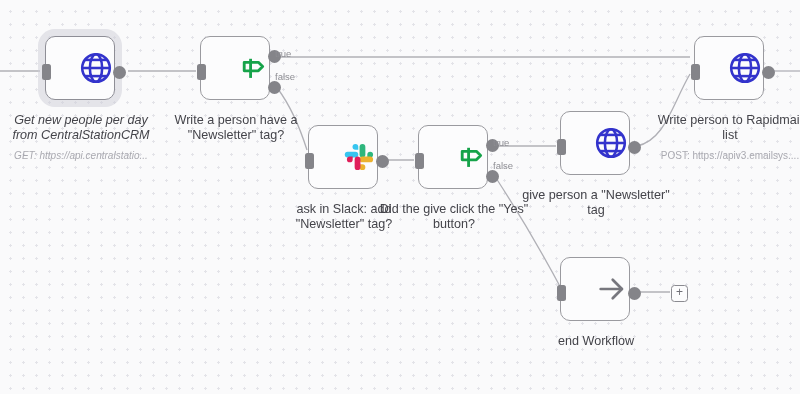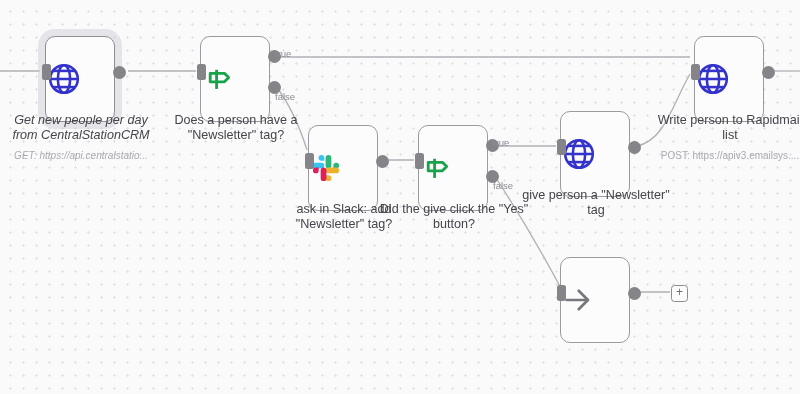--- a/index.html
+++ b/index.html
@@ -21,28 +21,28 @@
   #edges {
     position: absolute;
     left: 0; top: 0;
     width: 800px;
     height: 394px;
     pointer-events: none;
   }
   .node {
     position: absolute;
     width: 70px;
-    height: 86px;
+    height: 64px;
     border: 1.4px solid #9a9a9f;
     border-radius: 10px;
     background: #fcfcfd;
     box-sizing: border-box;
     display: flex;
     align-items: center;
-    justify-content: flex-start;
+    justify-content: flex-end;
     z-index: 3;
   }
   .node.selected {
     box-shadow: 0 0 0 7px rgba(205,205,215,0.50);
     border-color: #8e8e96;
     font-style: italic;
   }
   .port-in {
     position: absolute;
     left: -4.5px;
@@ -67,21 +67,21 @@
   .port-out.p-false { top: 44px; }
   .port-lbl {
     position: absolute;
     font-size: 9.5px;
     color: #8c8c92;
     white-space: nowrap;
     z-index: 4;
     left: 74px;
   }
   .port-lbl.l-true { top: 11px; }
-  .port-lbl.l-false { top: 54px; }
+  .port-lbl.l-false { top: 34px; }
   .caption {
     position: absolute;
     top: 76px;
     left: -42px;
     width: 154px;
     text-align: center;
     font-size: 12.6px;
     line-height: 15px;
     color: #44444a;
     z-index: 2;
@@ -155,21 +155,21 @@
     <span class="port-out p-false"></span>
     <span class="port-lbl l-true">true</span>
     <span class="port-lbl l-false">false</span>
     <span>
       <svg class="icon" width="34" height="34" viewBox="0 0 24 24" fill="none" stroke="#16a34a" stroke-width="2" stroke-linejoin="round">
         <path d="M11 5.5 V19"></path>
         <path d="M6.5 8 H16.5 L19.5 11 L16.5 14 H6.5 Z"></path>
       </svg>
     </span>
     <span class="caption">
-      <span>Does a person have a "Newsletter" tag?</span>
+      <span>Write a person have a "Newsletter" tag?</span>
       <span class="subcaption"></span>
     </span>
   </div>
 
   <div class="node" style="left:308px; top:125px;">
     <span class="port-in"></span>
     <span class="port-out"></span>
     <span>
       <svg class="icon" width="34" height="34" viewBox="0 0 54 54">
         <g>
@@ -245,17 +245,21 @@
 
   <div class="node" style="left:560px; top:257px;">
     <span class="port-in"></span>
     <span class="port-out"></span>
     <span>
       <svg class="icon" width="34" height="34" viewBox="0 0 24 24" fill="none" stroke="#77777e" stroke-width="1.9" stroke-linecap="round" stroke-linejoin="round">
         <line x1="4" y1="12" x2="19" y2="12"></line>
         <polyline points="12.5,5.5 19,12 12.5,18.5"></polyline>
       </svg>
     </span>
+    <span class="caption">
+      <span>end Workflow</span>
+      <span class="subcaption"></span>
+    </span>
   </div>
 
   <div class="add-btn" style="left:671px; top:285px;">+</div>
 
 </div>
 
 </body></html>

